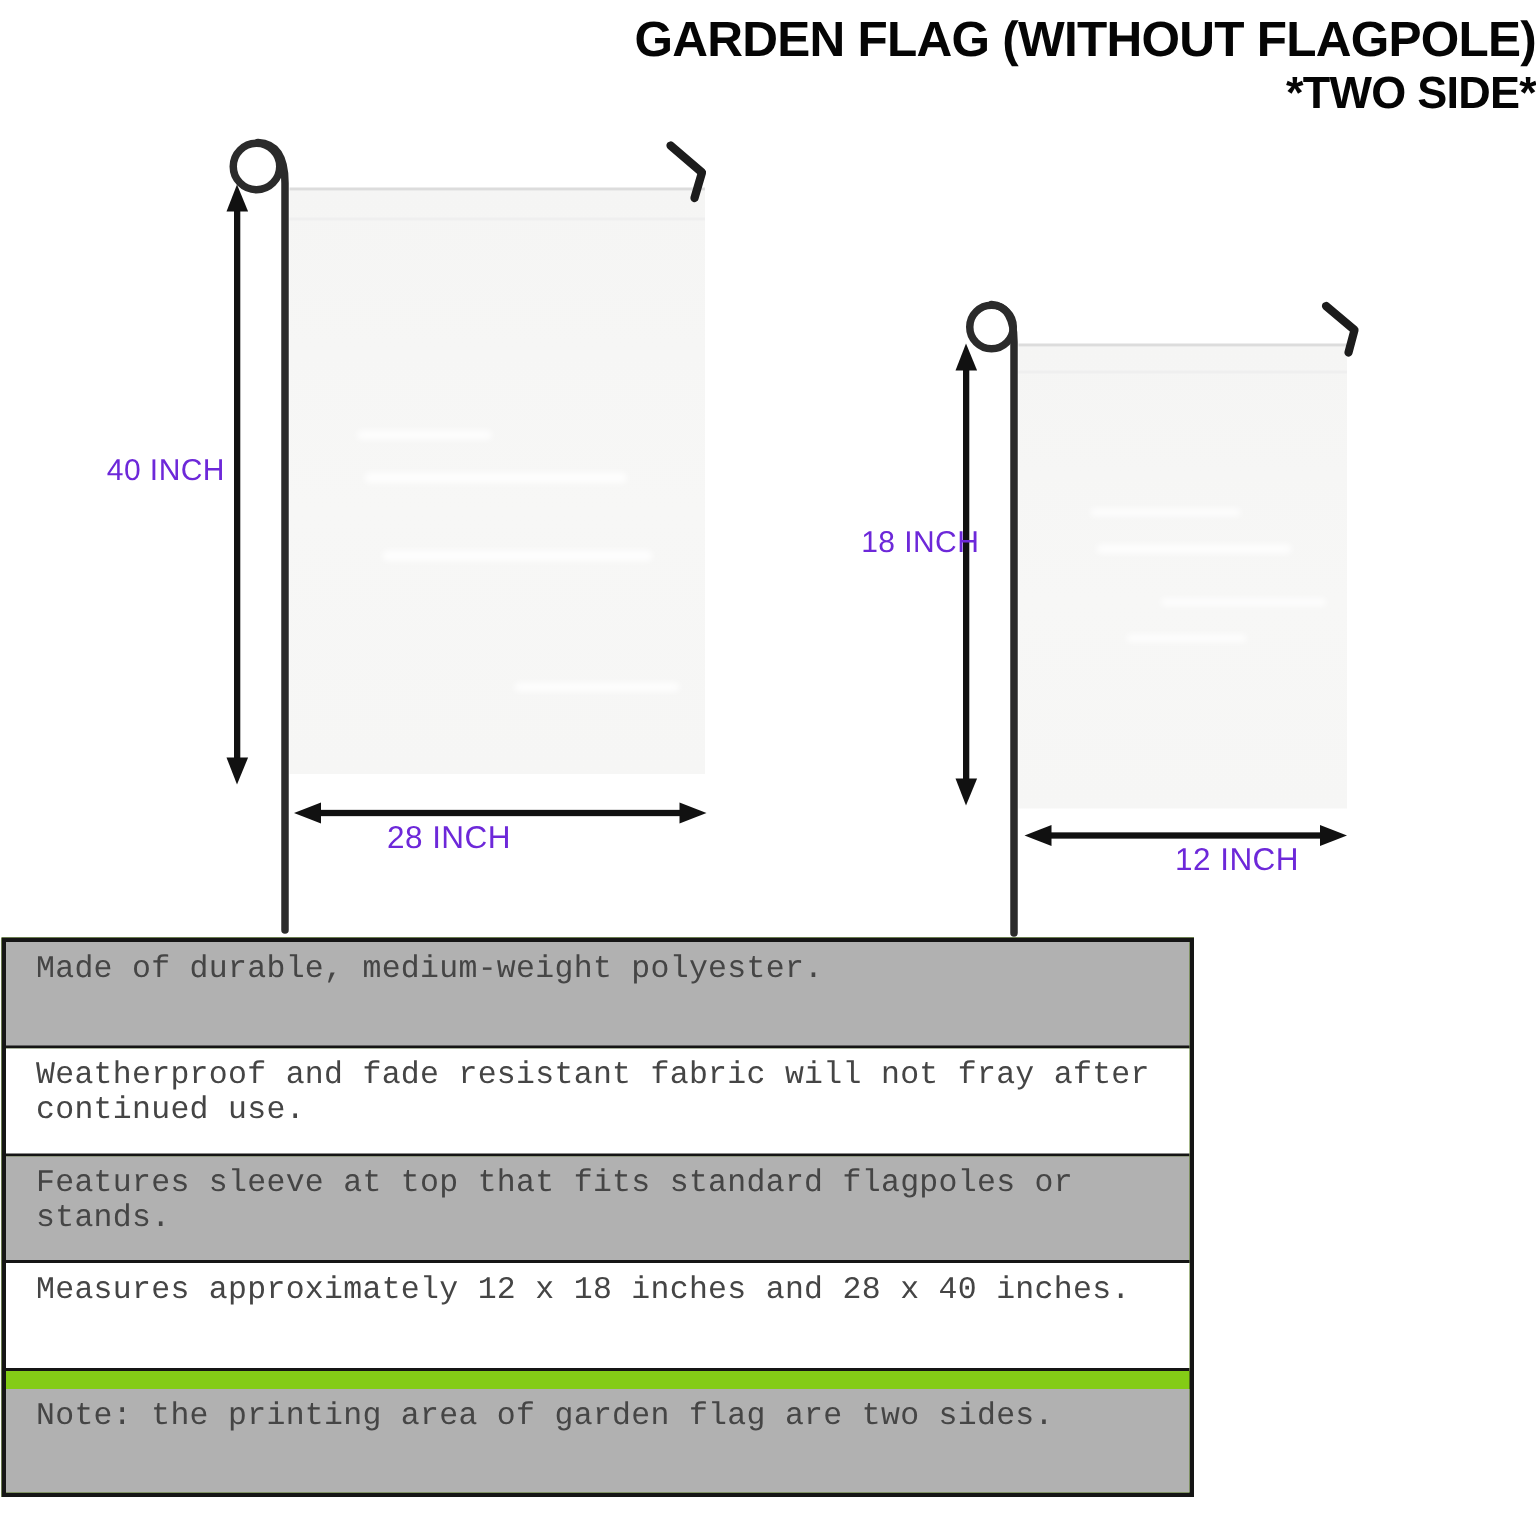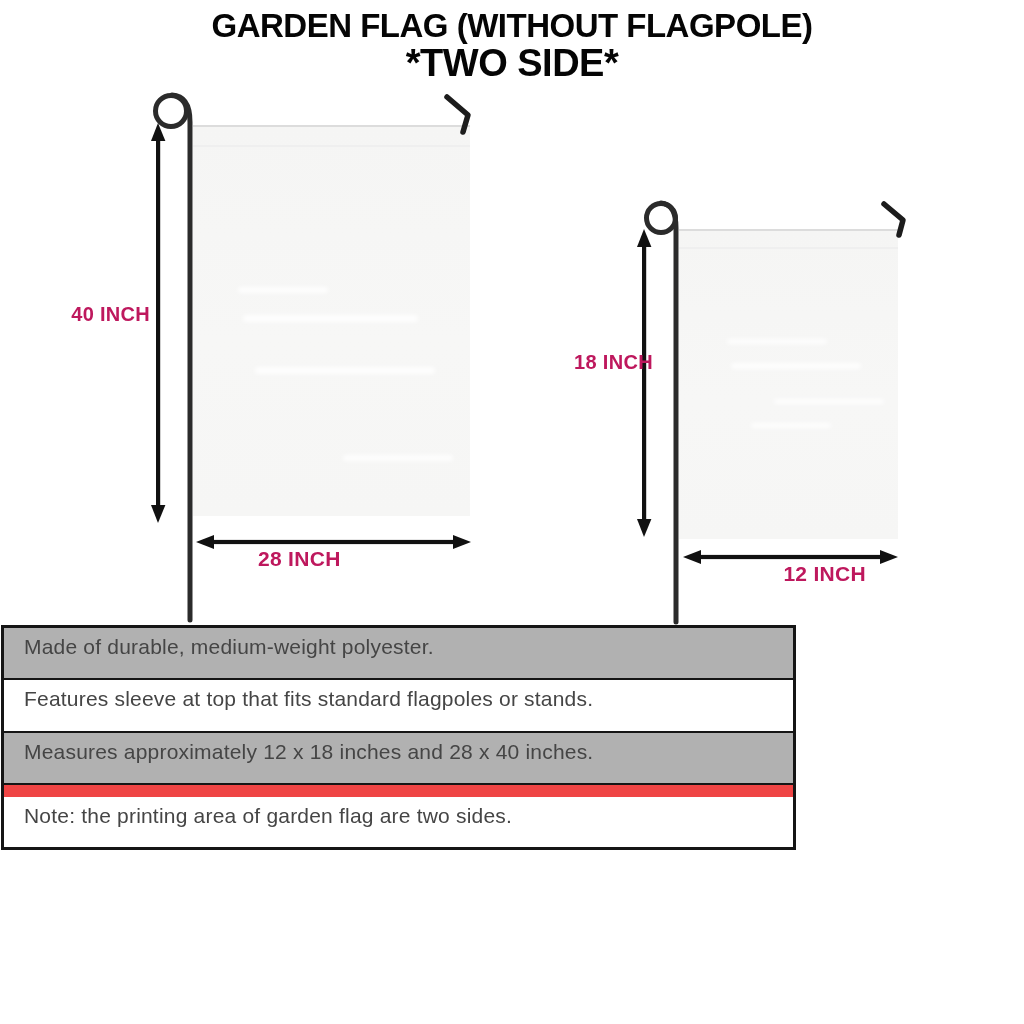--- a/index.html
+++ b/index.html
@@ -14,51 +14,51 @@
   }
   html,body{margin:0;padding:0;background:var(--bg);}
   .canvas{
     position:relative;width:1024px;height:1024px;margin:0 auto;
     background:var(--bg);overflow:hidden;
     font-family:"Liberation Sans","DejaVu Sans",sans-serif;
   }
   
   .title-block{
     position:absolute;top:6px;left:0;width:100%;
-    text-align:center;color:#050505;font-weight:bold;
+    text-align:right;color:#050505;font-weight:bold;
   }
   .title-line1{font-size:33px;line-height:40px;letter-spacing:-0.5px;}
-  .title-line2{font-size:38px;line-height:34px;letter-spacing:-0.5px;}
+  .title-line2{font-size:30px;line-height:34px;letter-spacing:-0.5px;}
   
   .flag{
     position:absolute;
     background:linear-gradient(180deg,#f5f5f4 0%,#f7f7f6 55%,#f6f6f5 100%);
     border-top:2px solid var(--flag-edge);
     box-sizing:border-box;
   }
   .flag-large{left:193px;top:125px;width:277px;height:391px;}
   .flag-small{left:679px;top:229px;width:219px;height:310px;}
   .seam{position:absolute;left:0;width:100%;height:2px;background:#efefef;}
   .streak{position:absolute;background:rgba(255,255,255,0.85);border-radius:4px;filter:blur(2px);}
   
   .overlay{position:absolute;left:0;top:0;pointer-events:none;}
   
   .dim-label{
-    position:absolute;font-weight:700;font-size:20px;color:#be185d;
+    position:absolute;font-weight:400;font-size:20px;color:#6d28d9;
     letter-spacing:0.3px;white-space:nowrap;
   }
   .lbl-40{left:55px;top:303px;width:95px;text-align:right;}
   .lbl-28{left:258px;top:547px;width:150px;text-align:left;font-size:21px;}
   .lbl-18{left:566px;top:351px;width:95px;text-align:center;}
   .lbl-12{left:716px;top:562px;width:150px;text-align:right;font-size:21px;}
   
   .spec-table{
-    position:absolute;left:1px;top:625px;width:795px;height:225px;
+    position:absolute;left:1px;top:625px;width:795px;height:373px;
     border:3px solid var(--table-border);box-sizing:border-box;
-    display:flex;flex-direction:column;background:#ef4444;
+    display:flex;flex-direction:column;background:#84cc16;font-family:Liberation Mono, monospace;
   }
   .spec-row{
     flex:1;display:block;box-sizing:border-box;
     border-bottom:2px solid var(--table-border);
     padding:7px 12px 0 20px;
     font-size:21px;color:var(--row-text);letter-spacing:0.2px;
     background:#ffffff;
   }
   .spec-row:last-child{border-bottom:none;margin-top:12px;}
   .spec-row:nth-child(odd){background:var(--shaded-row);}
@@ -130,18 +130,19 @@
     </g>
   </svg>
 
   <div class="dim-label lbl-40">40 INCH</div>
   <div class="dim-label lbl-28">28 INCH</div>
   <div class="dim-label lbl-18">18 INCH</div>
   <div class="dim-label lbl-12">12 INCH</div>
 
   <div class="spec-table">
     <div class="spec-row">Made of durable, medium-weight polyester.</div>
+    <div class="spec-row">Weatherproof and fade resistant fabric will not fray after continued use.</div>
     <div class="spec-row">Features sleeve at top that fits standard flagpoles or stands.</div>
     <div class="spec-row">Measures approximately 12 x 18 inches and 28 x 40 inches.</div>
     <div class="spec-row">Note: the printing area of garden flag are two sides.</div>
   </div>
 
 </div>
 
 </body></html>

